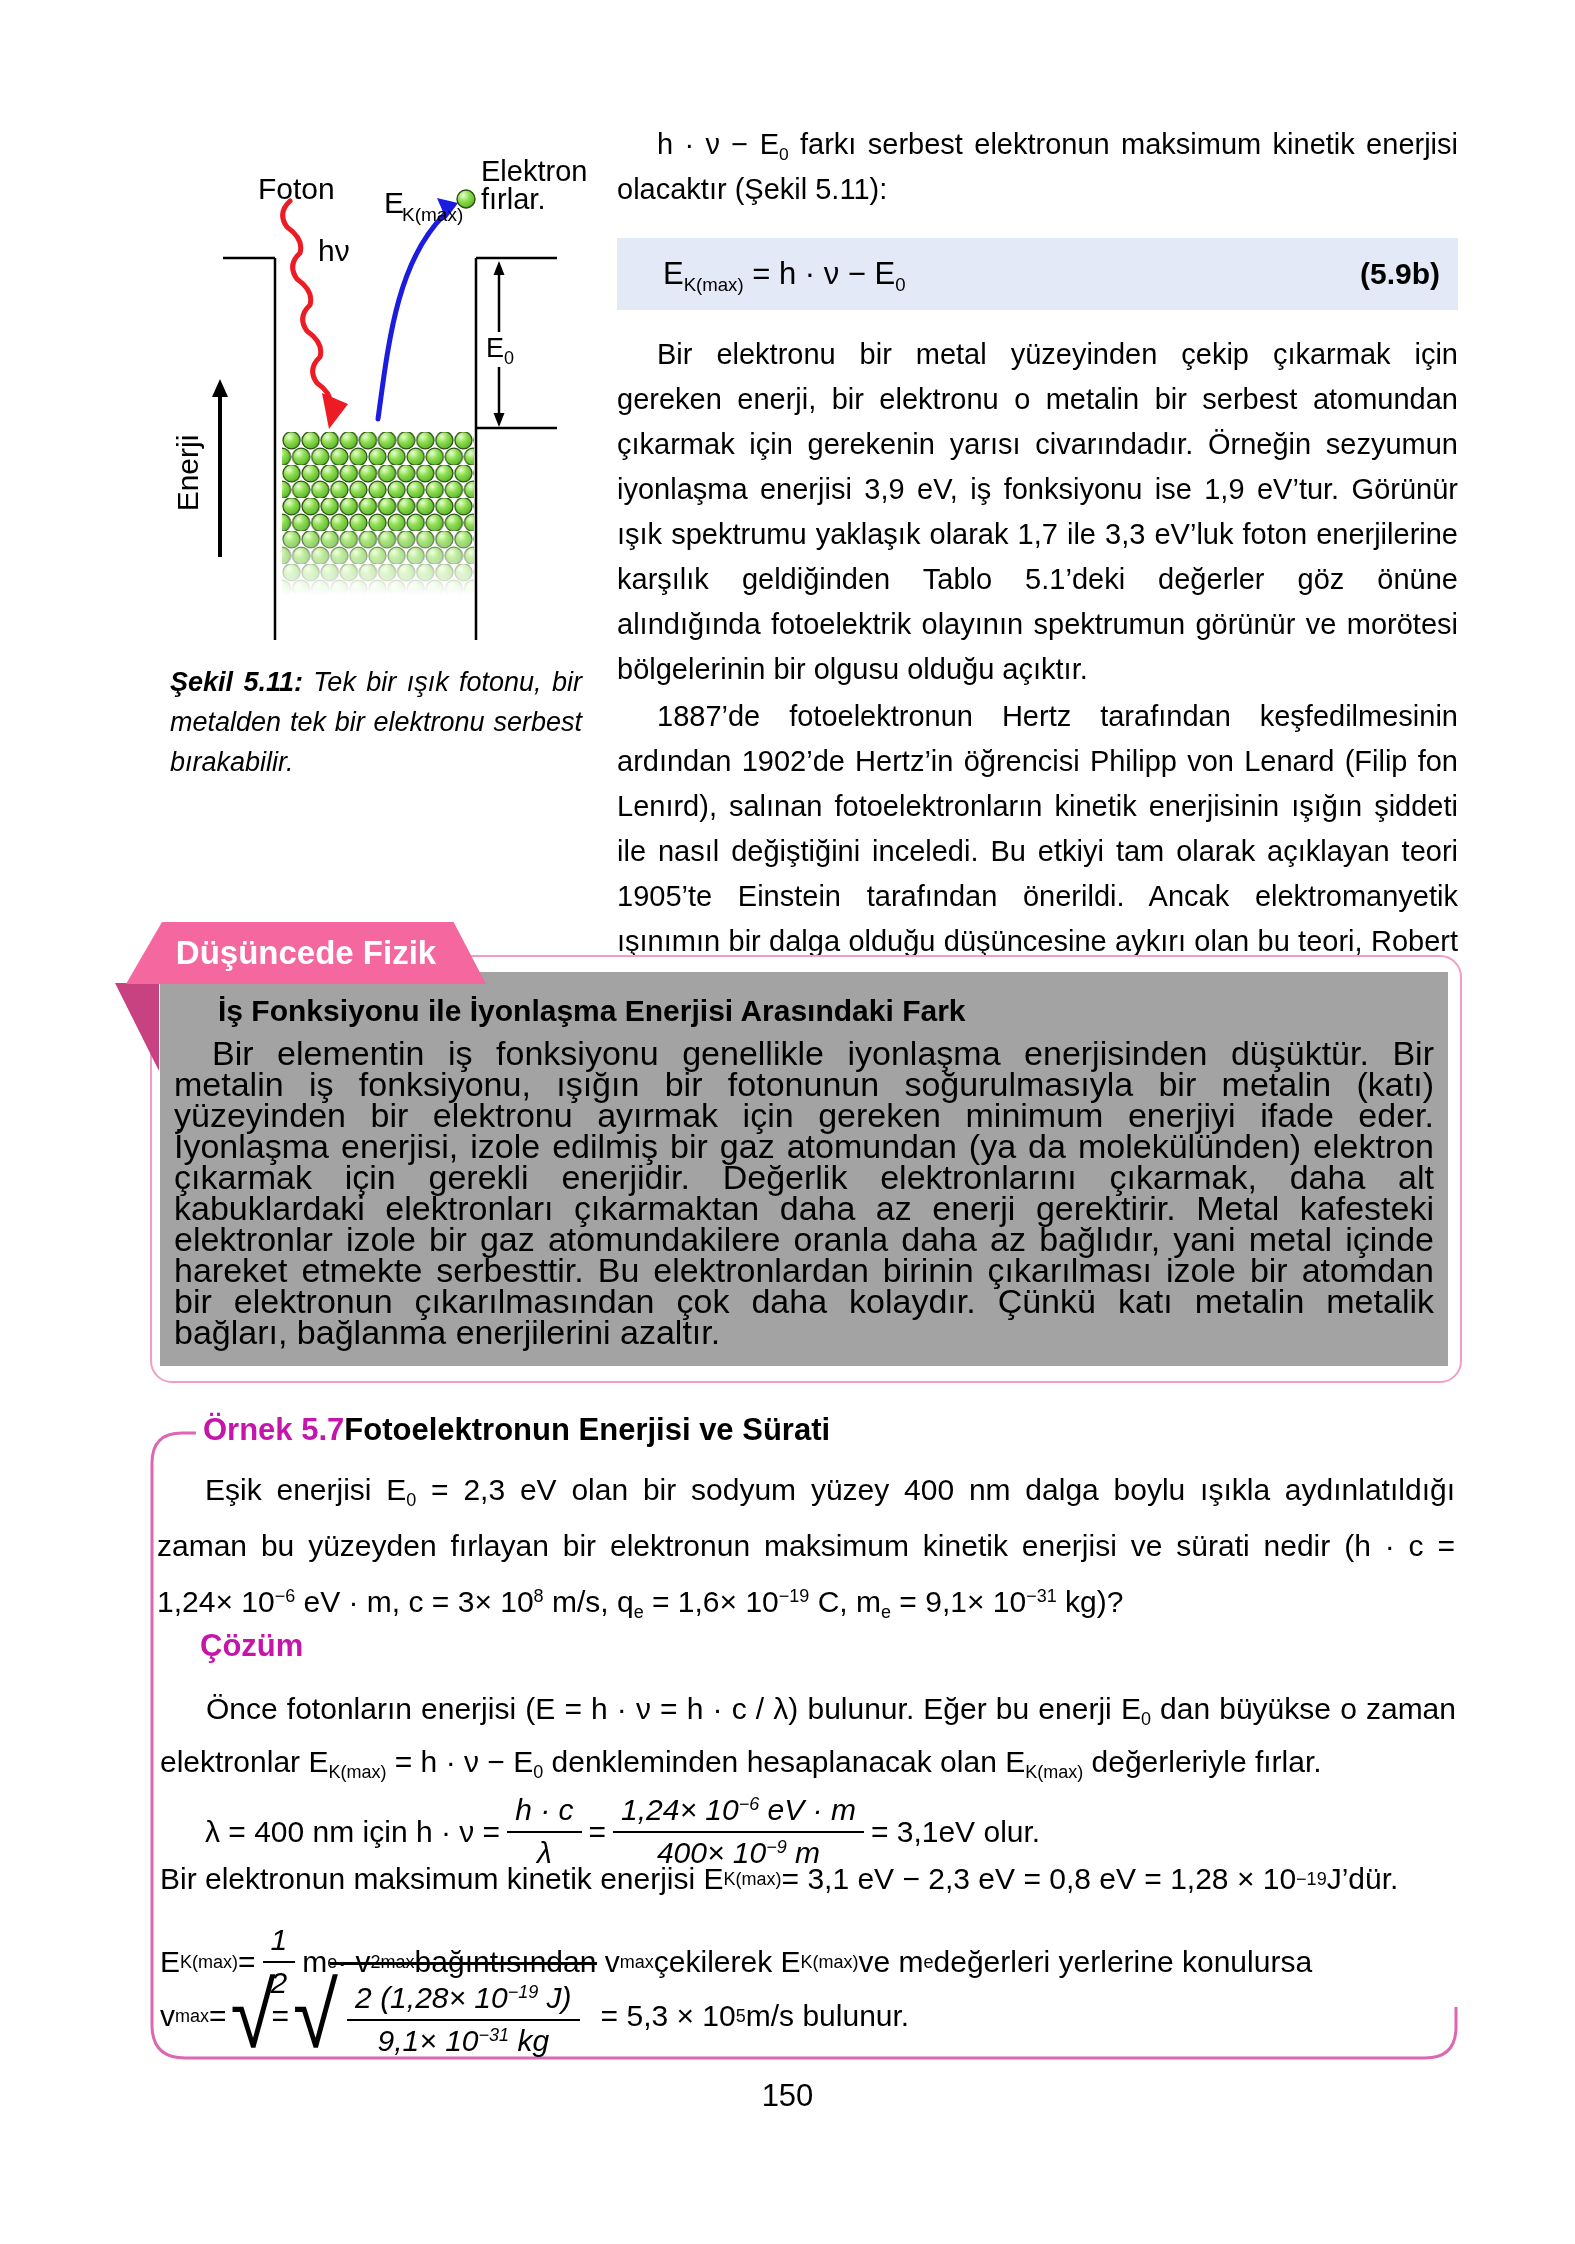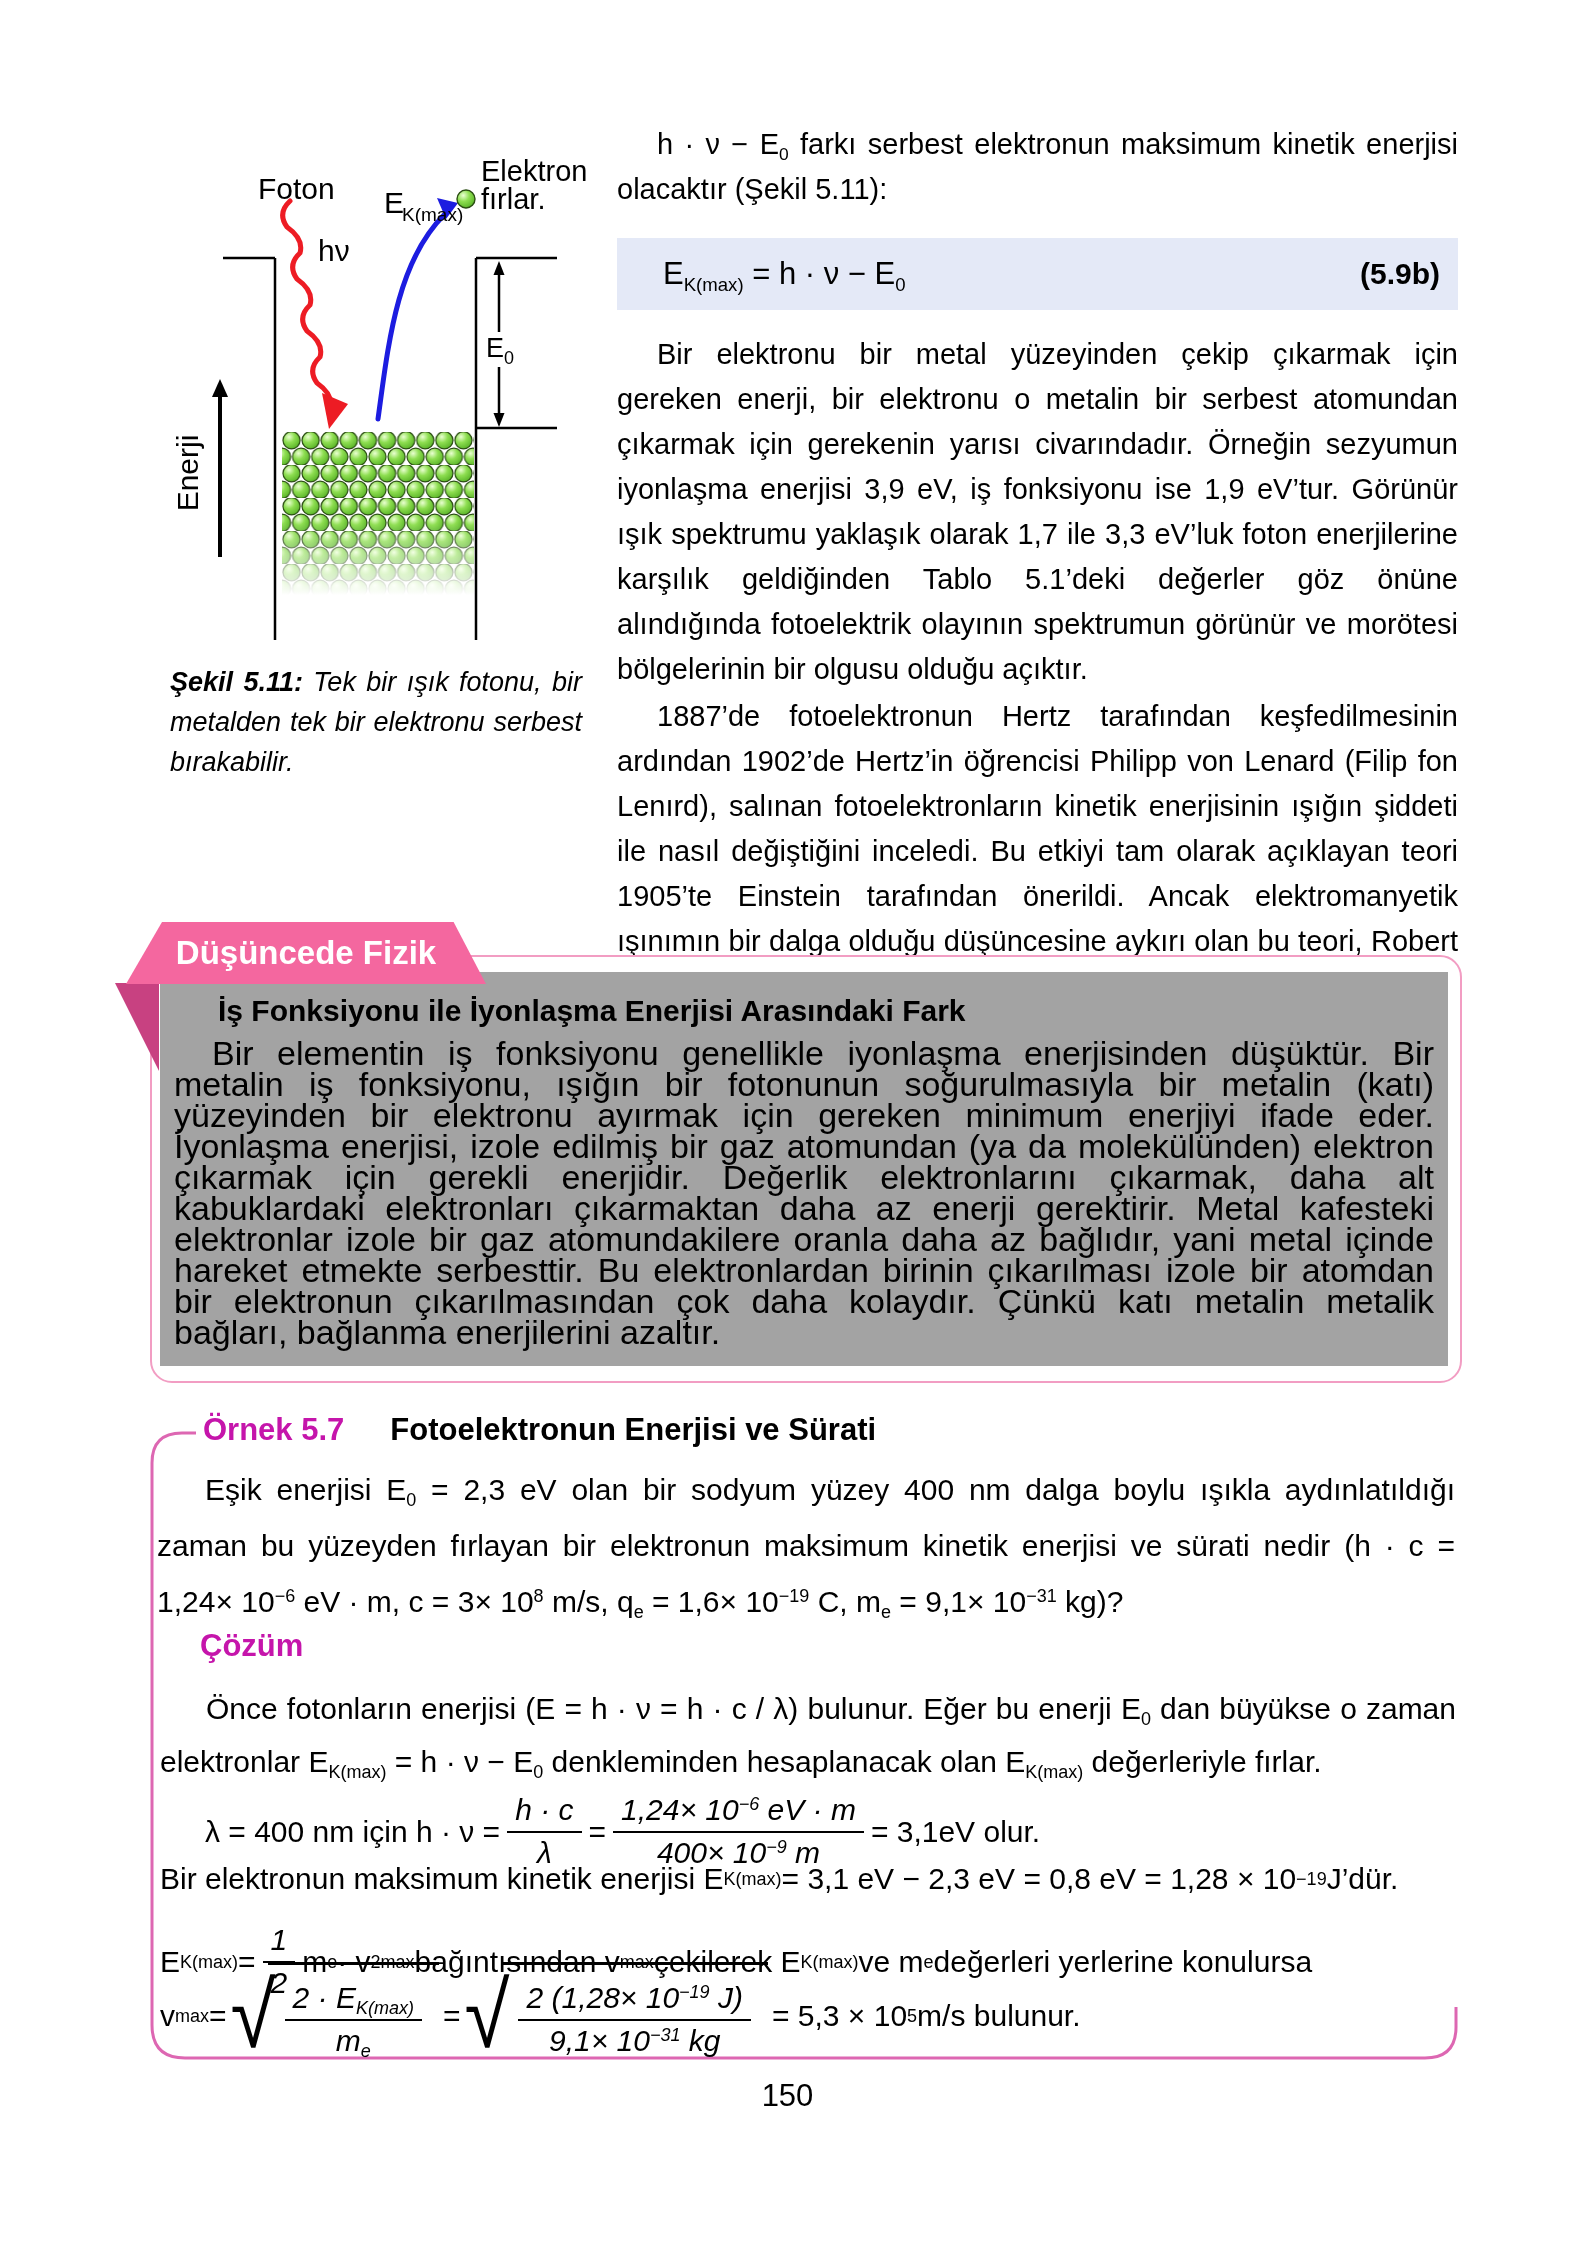--- a/index.html
+++ b/index.html
@@ -46,21 +46,21 @@
     clip-path:polygon(10% 0,91% 0,100% 100%,0 100%);
     color:#fff;font-weight:bold;font-size:33px;line-height:62px;
     padding-left:0;text-align:center;
   }
   .tb-fold{
     position:absolute;left:115px;top:983px;width:44px;height:88px;
     background:#c84181;clip-path:polygon(0 0,100% 0,100% 100%);
   }
   
   .ex-border{position:absolute;left:140px;top:1415px;}
-  .ex-head{position:absolute;left:203px;top:1412px;display:flex;gap:46px;align-items:baseline;}
+  .ex-head{position:absolute;left:203px;top:1412px;display:flex;align-items:baseline;}
   .ex-label{color:#c515ab;font-weight:bold;font-size:31px;}
   .ex-title{font-weight:bold;font-size:31px;}
   .ex-problem{
     position:absolute;left:157px;top:1462px;width:1298px;
     font-size:30px;line-height:56px;text-align:justify;text-indent:48px;
   }
   .sol-head{position:absolute;left:200px;top:1628px;color:#c515ab;font-weight:bold;font-size:31px;}
   .sol-p1{
     position:absolute;left:160px;top:1682px;width:1296px;
     font-size:30px;line-height:53px;text-align:justify;text-indent:46px;
@@ -190,21 +190,20 @@
         <span class="num">1,24× 10<sup>−6</sup> eV · m</span>
         <span class="den">400× 10<sup>−9</sup> m</span>
       </span> = 3,1eV  olur.</div>
   <div class="eq-row eq-kinetic">Bir elektronun maksimum kinetik enerjisi E<sub>K(max)</sub> = 3,1 eV − 2,3 eV = 0,8 eV = 1,28 × 10<sup>−19</sup> J’dür.</div>
   <div class="eq-row eq-relation">E<sub>K(max)</sub> = <span class="frac">
         <span class="num">1</span>
         <span class="den">2</span>
       </span> m<sub>e</sub> · v<sup>2</sup><sub>max</sub> bağıntısından v<sub>max</sub> çekilerek E<sub>K(max)</sub> ve m<sub>e</sub> değerleri yerlerine konulursa</div>
   <div class="eq-row eq-vmax">v<sub>max</sub> = <span class="sqrt">
         <span class="rad">√</span>
-        <span class="sqc"><span class="frac"><span class="num">2 · E<sub>K(max)</sub></span><span class="den">m<sub>e</sub></span></span></span>
       </span> = <span class="sqrt">
         <span class="rad">√</span>
         <span class="sqc"><span class="frac"><span class="num">2 (1,28× 10<sup>−19</sup> J)</span><span class="den">9,1× 10<sup>−31</sup> kg</span></span></span>
       </span> = 5,3 × 10<sup>5</sup> m/s bulunur.</div>
 
   <div class="page-num">150</div>
 
 </div>
 
 </body></html>

